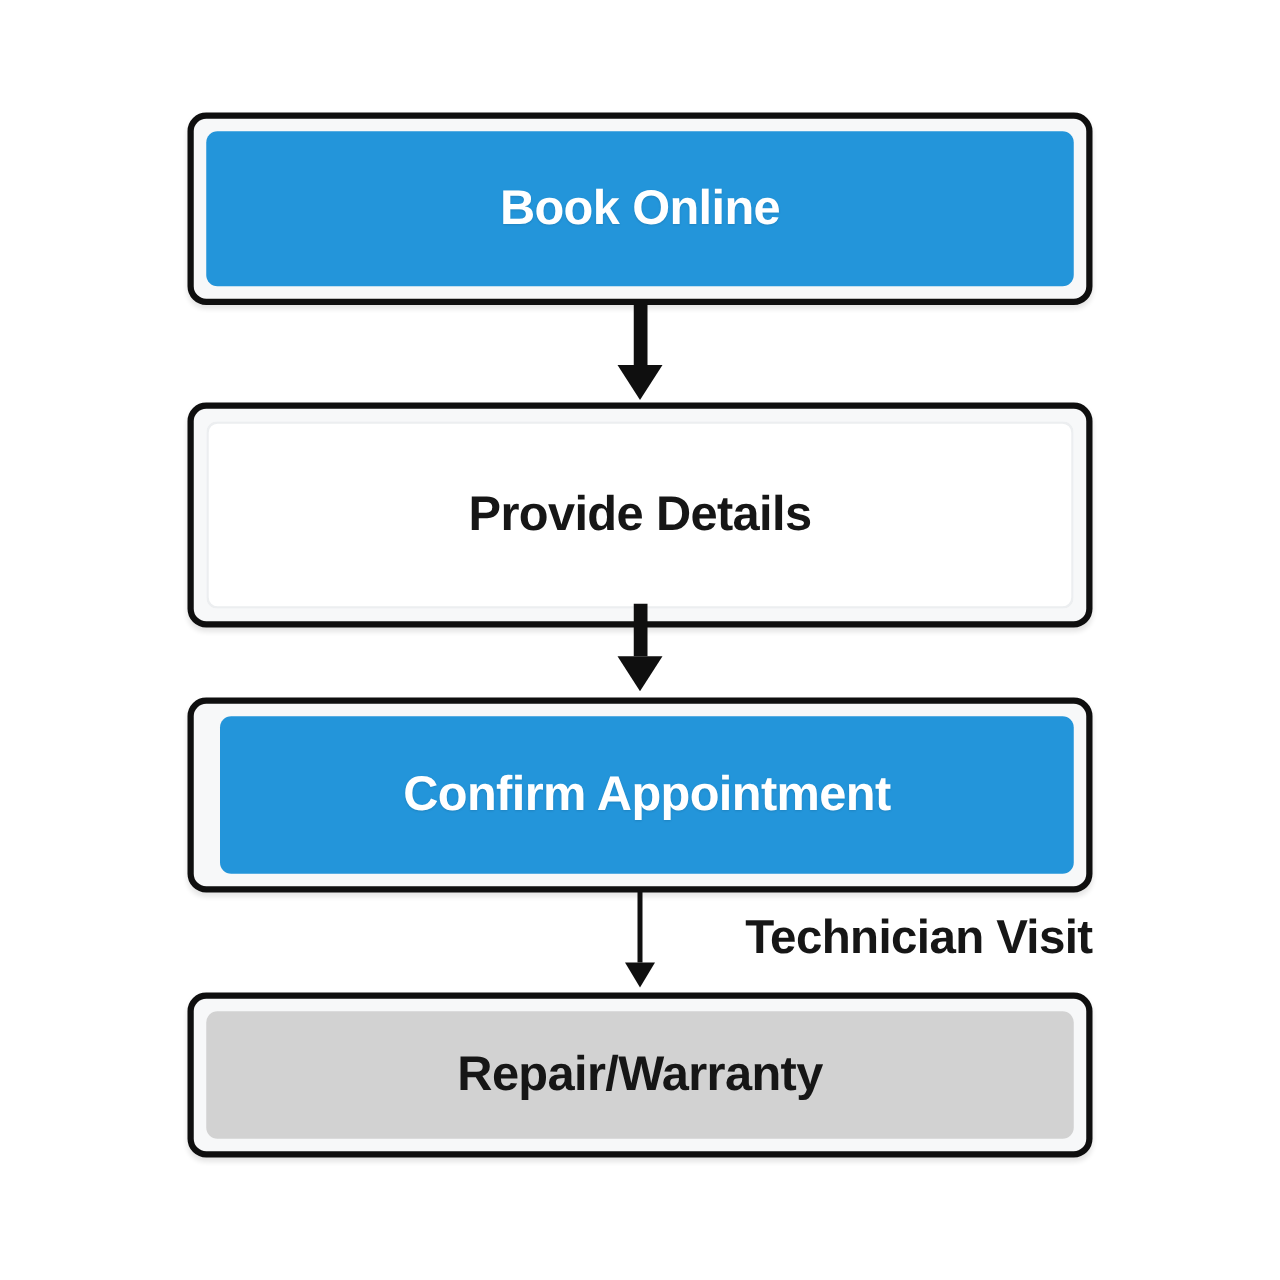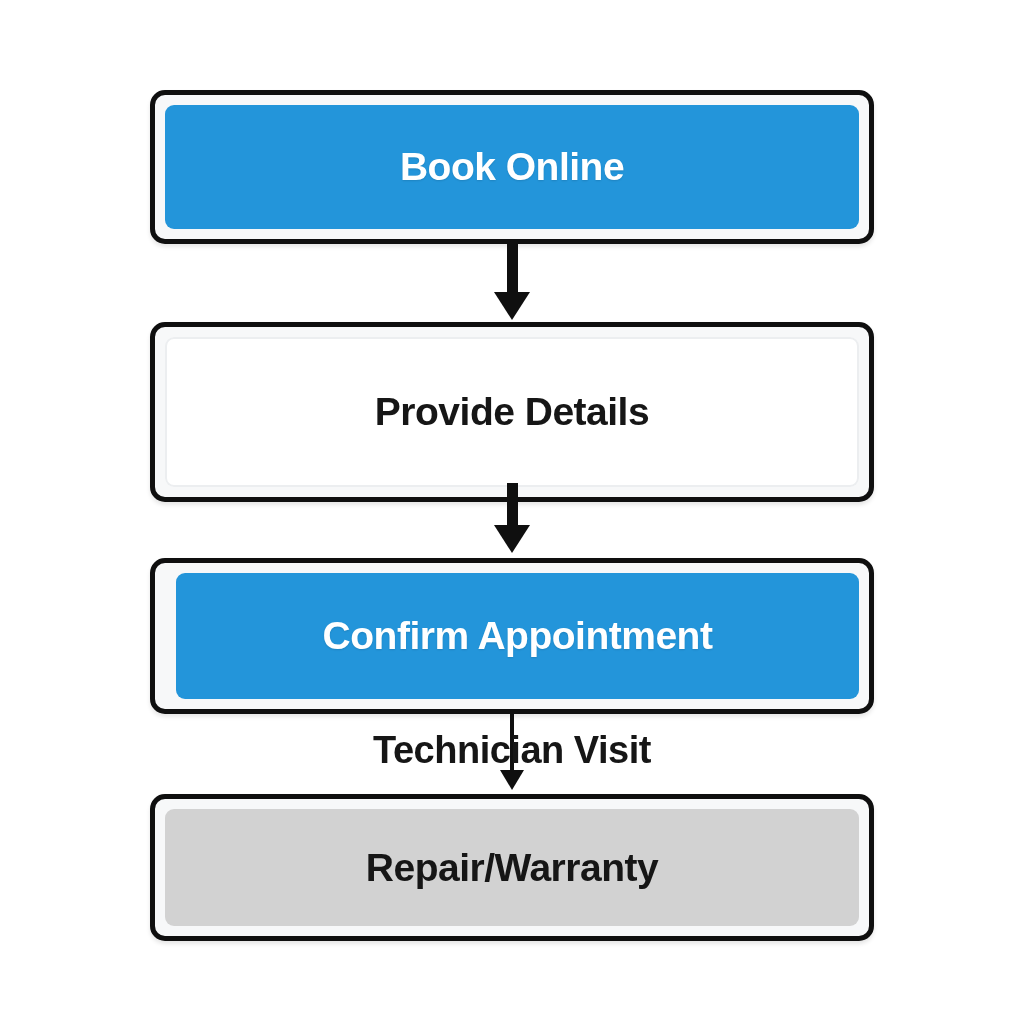--- a/index.html
+++ b/index.html
@@ -54,21 +54,21 @@
     letter-spacing:-0.5px;
     white-space:nowrap;
     text-align:right;
   }
   .step-label.light{ color:var(--text-light); text-shadow:0 1px 2px rgba(0,0,0,0.12); }
   .step-label.dark{ color:var(--text-dark); }
 
   .pos1{ top:90px;  height:154px; }
   .pos2{ top:322px; height:180px; }
   .pos3{ top:558px; height:156px;padding-left:21px; }
-  .pos4{ top:794px; height:147px; }
+  .pos4{ top:794px; height:132px; }
 
   
   .arrow{
     position:absolute;
     left:512px;
     transform:translateX(-50%);
     display:flex;
     flex-direction:column;
     align-items:center;
     z-index:2;
@@ -91,21 +91,21 @@
     border-top:20px solid var(--outline-black);
   }
   .a3{ top:712px; } .a3 .stem{ height:58px; }
 
   
   .connector-label{
     position:absolute;
     left:150px;
     width:724px;
     top:729px;
-    text-align:center;
+    text-align:right;
     font-size:38px;
     font-weight:bold;
     letter-spacing:-0.5px;
     color:var(--text-dark);
     z-index:3;
     pointer-events:none;
   }
 </style>
 </head>
 <body>

